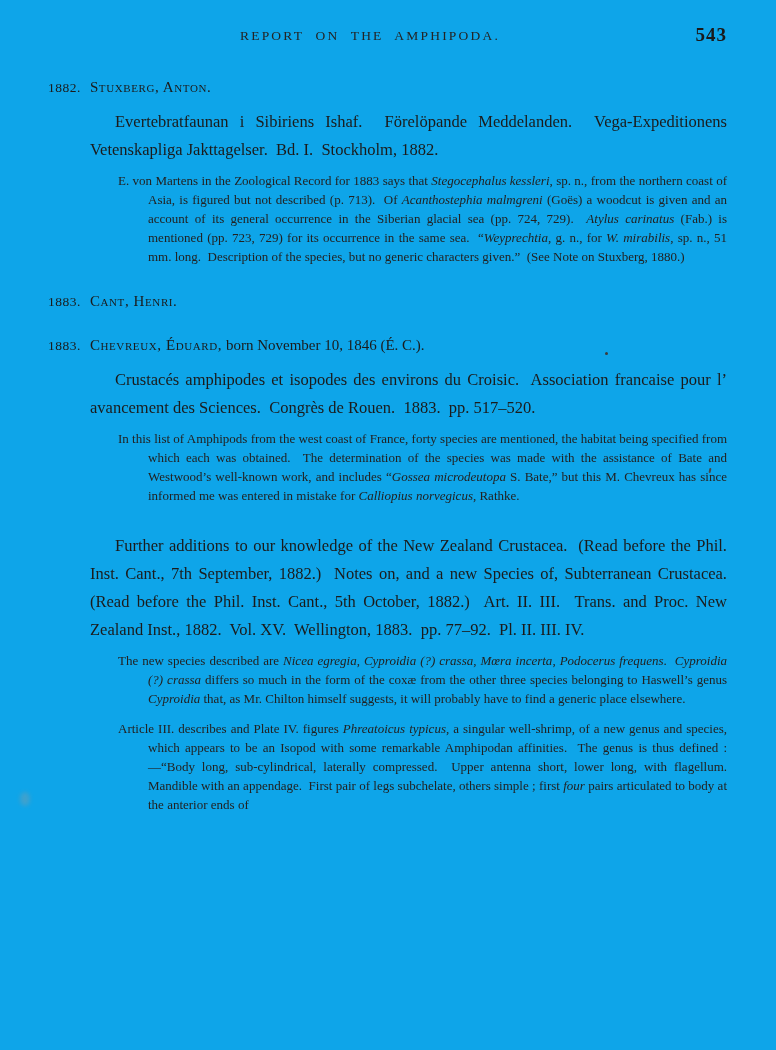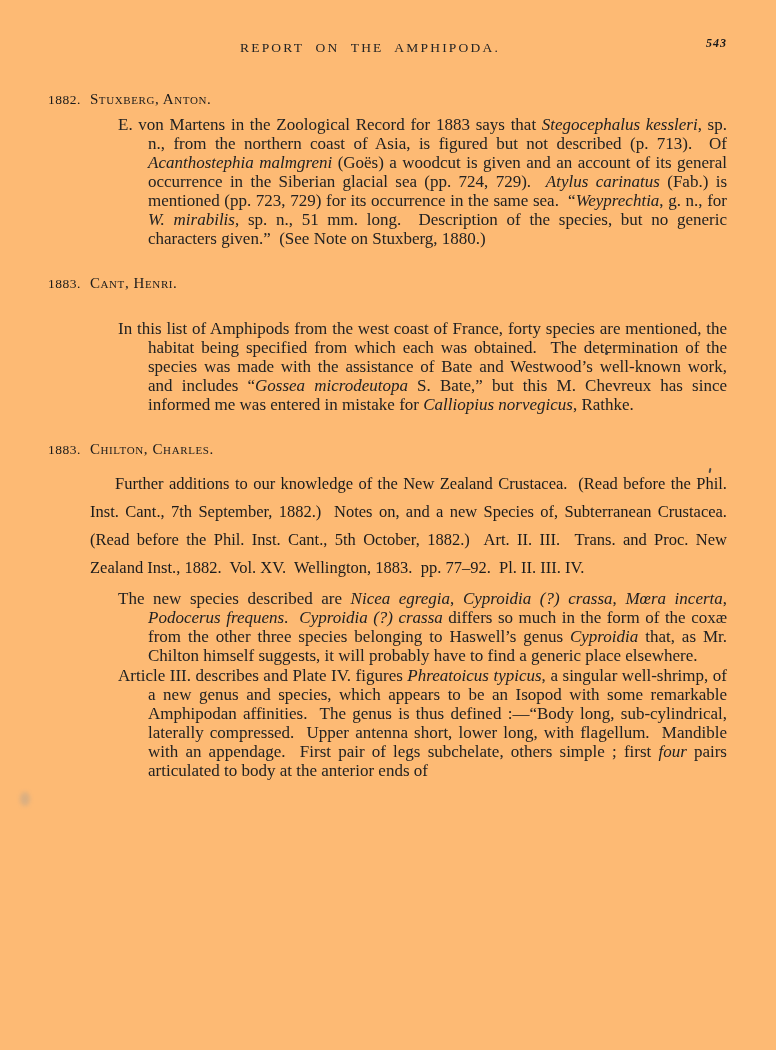--- a/index.html
+++ b/index.html
@@ -5,49 +5,48 @@
   html, body {
     margin: 0;
     padding: 0;
     background: #e8e8e8;
   }
   .page {
     position: relative;
     width: 776px;
     height: 1050px;
     margin: 0 auto;
-    background: #fdba74;
+    background: #0ea5e9;
     overflow: hidden;
     font-family: "Liberation Serif", "DejaVu Serif", serif;
     color: #1c1c1c;
     box-sizing: border-box;
-    padding-top: 40px;
+    padding-top: 28px;
   }
   
   .page-header {
     position: relative;
     height: 24px;
   }
   .header-title {
     text-align: center;
     font-size: 13.5px;
     letter-spacing: 2.2px;
     word-spacing: 6px;
     transform: translateX(-18px);
     color: #242424;
   }
   .page-number {
     position: absolute;
     right: 49px;
     top: -4px;
-    font-size: 12px;
+    font-size: 19px;
     font-weight: bold;
     letter-spacing: 1px;
     color: #1a1a1a;
-    font-style: italic;
   }
   
   .entry { margin-top: 27px; }
   .entry-heading {
     margin: 0 49px 0 48px;
     font-size: 15px;
     white-space: pre-wrap;
     color: #1b1b1b;
   }
   .entry-year {
@@ -64,27 +63,27 @@
     text-indent: 25px;
     font-size: 16.5px;
     line-height: 28px;
     text-align: justify;
     white-space: pre-wrap;
     color: #1b1b1b;
   }
   .entry-note {
     margin: 7px 49px 0 148px;
     text-indent: -30px;
-    font-size: 17px;
+    font-size: 13px;
     line-height: 19px;
     text-align: justify;
     white-space: pre-wrap;
     color: #222;
   }
-  .entry-note + .entry-note { margin-top: 1px; }
+  .entry-note + .entry-note { margin-top: 11px; }
   
   .artifact { position: absolute; pointer-events: none; }
   .artifact-dot {
     left: 605px; top: 352px;
     width: 3px; height: 3px;
     background: #3c3c3c;
     border-radius: 50%;
   }
   .artifact-tick {
     left: 709px; top: 468px;
@@ -107,33 +106,35 @@
 
 <div class="page">
 
   <div class="page-header">
     <div class="header-title">REPORT ON THE AMPHIPODA.</div>
     <div class="page-number">543</div>
   </div>
 
   <div class="entry">
     <p class="entry-heading"><span class="entry-year">1882.</span><span class="author-sc">Stuxberg, Anton.</span><span></span></p>
+    <p class="entry-title">Evertebratfaunan i Sibiriens Ishaf.  Förelöpande Meddelanden.  Vega-Expeditionens Vetenskapliga Jakttagelser.  Bd. I.  Stockholm, 1882.</p>
     <p class="entry-note"><span>E. von Martens in the Zoological Record for 1883 says that </span><i>Stegocephalus kessleri</i><span>, sp. n., from the northern coast of Asia, is figured but not described (p. 713).  Of </span><i>Acanthostephia malmgreni</i><span> (Goës) a woodcut is given and an account of its general occurrence in the Siberian glacial sea (pp. 724, 729).  </span><i>Atylus carinatus</i><span> (Fab.) is mentioned (pp. 723, 729) for its occurrence in the same sea.  “</span><i>Weyprechtia</i><span>, g. n., for </span><i>W. mirabilis</i><span>, sp. n., 51 mm. long.  Description of the species, but no generic characters given.”  (See Note on Stuxberg, 1880.)</span></p>
   </div>
 
   <div class="entry">
     <p class="entry-heading"><span class="entry-year">1883.</span><span class="author-sc">Cant, Henri.</span><span></span></p>
   </div>
 
   <div class="entry">
+    <p class="entry-heading"><span class="entry-year">1883.</span><span class="author-sc">Chevreux, Éduard,</span><span> born November 10, 1846 (É. C.).</span></p>
+    <p class="entry-title">Crustacés amphipodes et isopodes des environs du Croisic.  Association francaise pour l’ avancement des Sciences.  Congrès de Rouen.  1883.  pp. 517–520.</p>
     <p class="entry-note"><span>In this list of Amphipods from the west coast of France, forty species are mentioned, the habitat being specified from which each was obtained.  The determination of the species was made with the assistance of Bate and Westwood’s well-known work, and includes “</span><i>Gossea microdeutopa</i><span> S. Bate,” but this M. Chevreux has since informed me was entered in mistake for </span><i>Calliopius norvegicus</i><span>, Rathke.</span></p>
   </div>
 
   <div class="entry">
-    <p class="entry-heading"><span class="entry-year">1883.</span><span class="author-sc">Chilton, Charles.</span><span></span></p>
     <p class="entry-title">Further additions to our knowledge of the New Zealand Crustacea.  (Read before the Phil. Inst. Cant., 7th September, 1882.)  Notes on, and a new Species of, Subterranean Crustacea.  (Read before the Phil. Inst. Cant., 5th October, 1882.)  Art. II. III.  Trans. and Proc. New Zealand Inst., 1882.  Vol. XV.  Wellington, 1883.  pp. 77–92.  Pl. II. III. IV.</p>
     <p class="entry-note"><span>The new species described are </span><i>Nicea egregia</i><span>, </span><i>Cyproidia (?) crassa</i><span>, </span><i>Mœra incerta</i><span>, </span><i>Podocerus frequens</i><span>.  </span><i>Cyproidia (?) crassa</i><span> differs so much in the form of the coxæ from the other three species belonging to Haswell’s genus </span><i>Cyproidia</i><span> that, as Mr. Chilton himself suggests, it will probably have to find a generic place elsewhere.</span></p>
     <p class="entry-note"><span>Article III. describes and Plate IV. figures </span><i>Phreatoicus typicus</i><span>, a singular well-shrimp, of a new genus and species, which appears to be an Isopod with some remarkable Amphipodan affinities.  The genus is thus defined :—“Body long, sub-cylindrical, laterally compressed.  Upper antenna short, lower long, with flagellum.  Mandible with an appendage.  First pair of legs subchelate, others simple ; first </span><i>four</i><span> pairs articulated to body at the anterior ends of</span></p>
   </div>
 
   <span class="artifact artifact-dot"></span>
   <span class="artifact artifact-tick"></span>
   <span class="artifact artifact-smudge"></span>
 
 </div>

